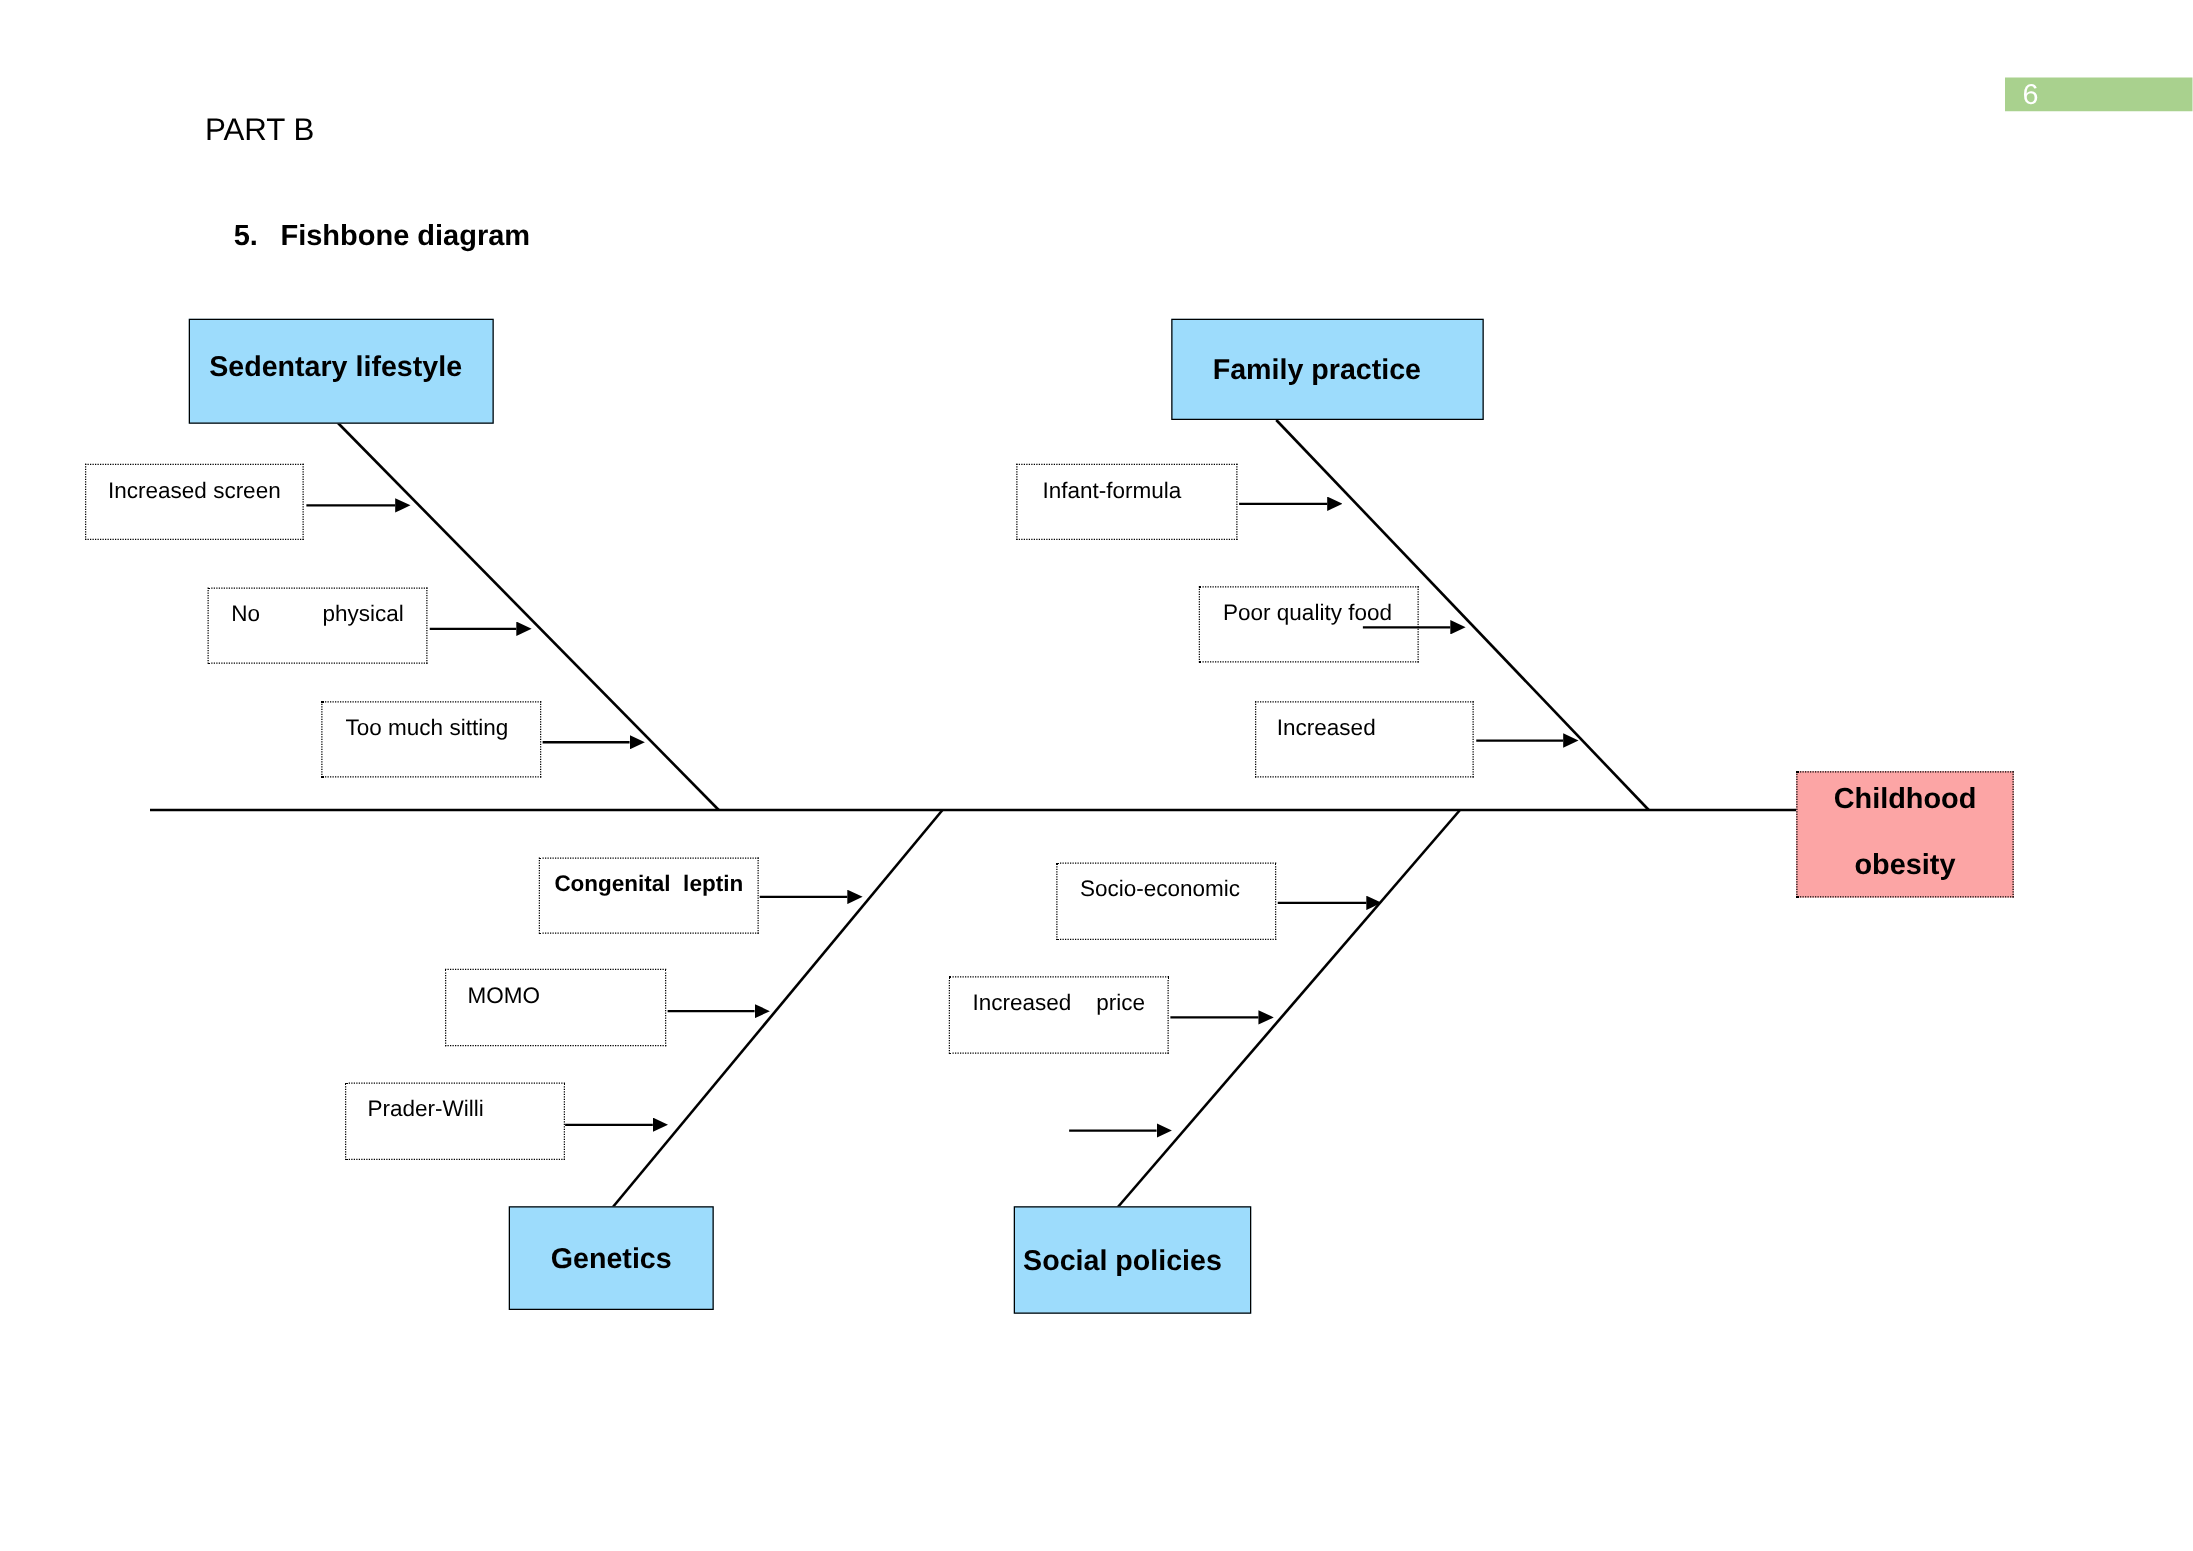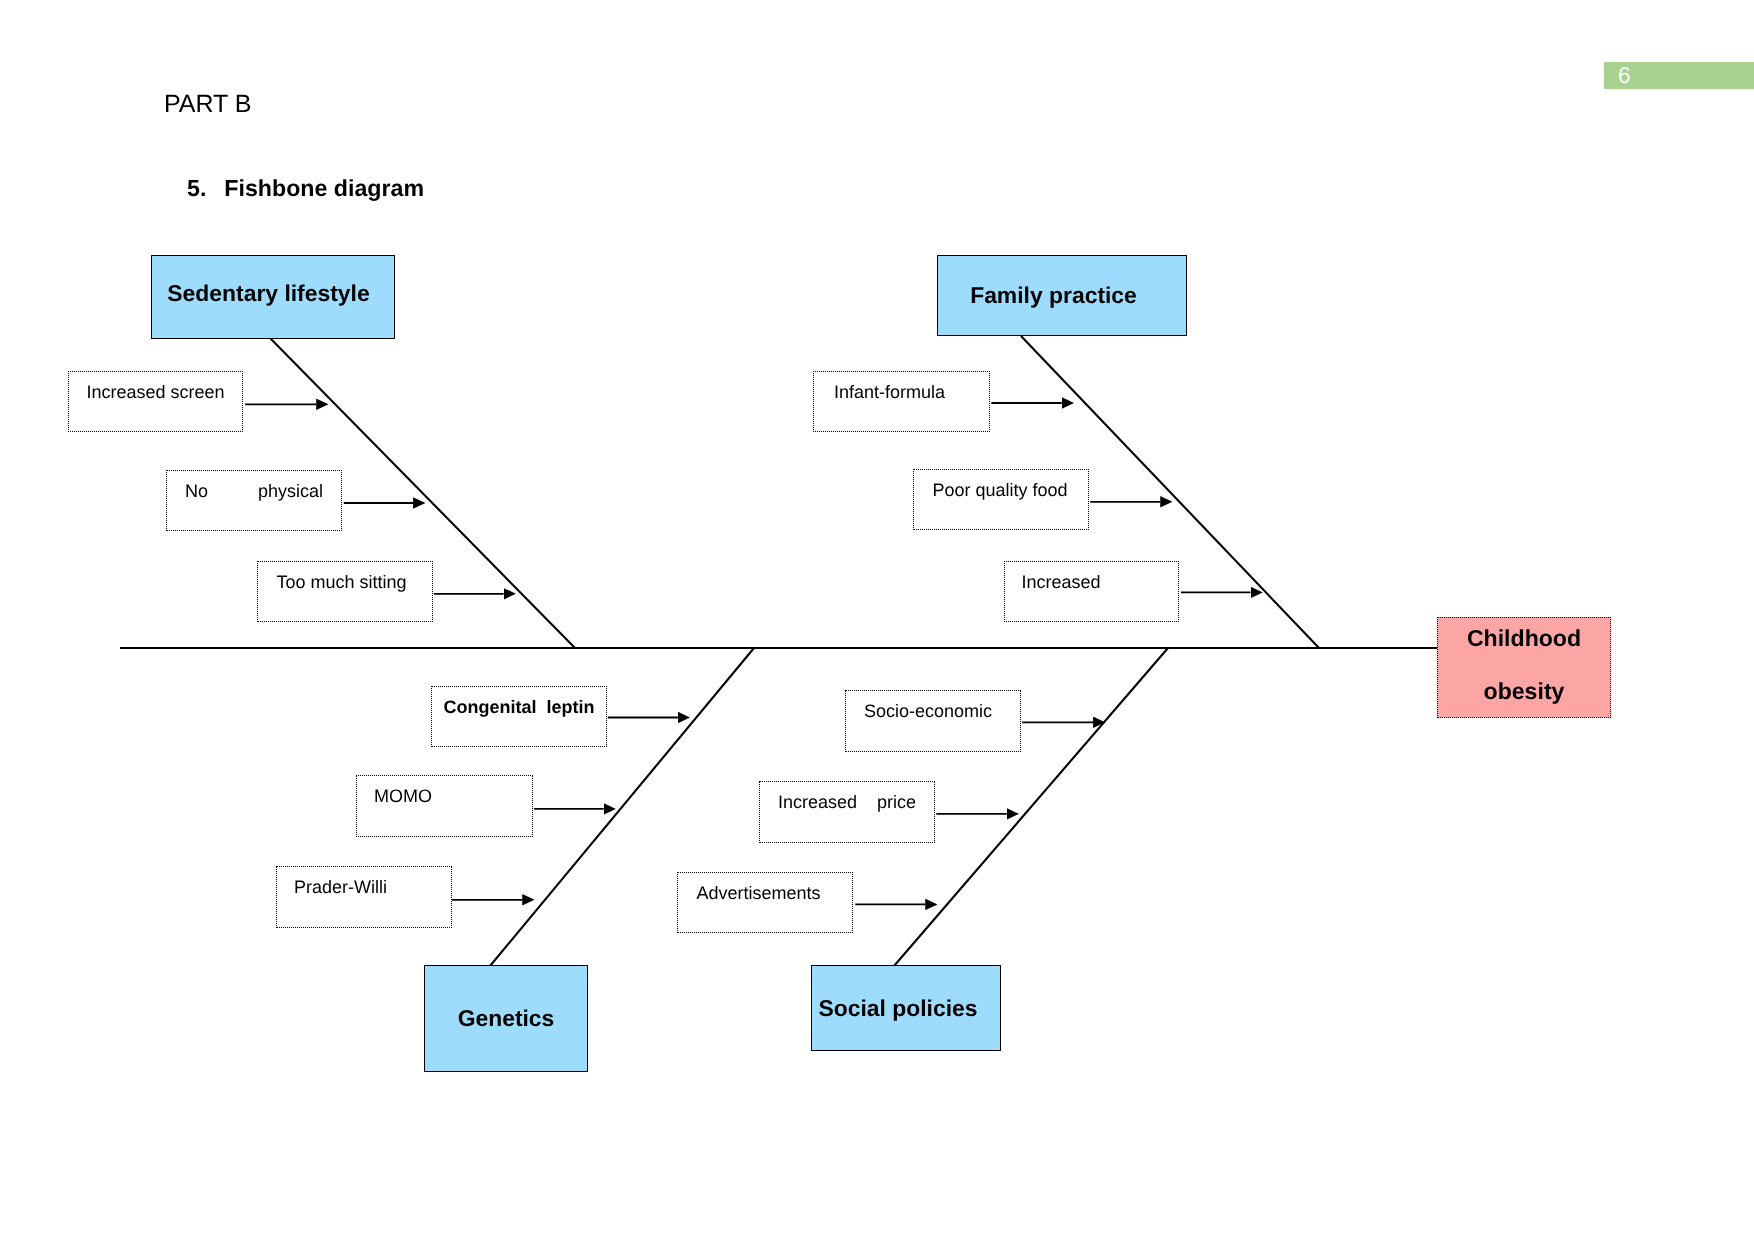--- a/index.html
+++ b/index.html
@@ -147,41 +147,40 @@
     <line x1="936.3" y1="813.9" x2="1006.76" y2="813.9" stroke="#000" stroke-width="1.8" marker-end="url(#ah)"></line>
     <line x1="855.3" y1="904.4" x2="925.26" y2="904.4" stroke="#000" stroke-width="1.8" marker-end="url(#ah)"></line>
   </svg>
 
   <div class="cat-box" style="left:151px;top:255px;width:244px;height:84px;padding-right:9px;padding-bottom:8px;">
     <span>Sedentary lifestyle</span>
   </div>
   <div class="cat-box" style="left:937px;top:255px;width:250px;height:81px;padding-right:17px;">
     <span>Family practice</span>
   </div>
-  <div class="cat-box" style="left:407px;top:965px;width:164px;height:107px;margin-left:17px;">
+  <div class="cat-box" style="left:407px;top:965px;width:164px;height:83px;">
     <span>Genetics</span>
   </div>
   <div class="cat-box" style="left:811px;top:965px;width:190px;height:86px;padding-right:16px;">
     <span>Social policies</span>
   </div>
 
   <div class="cause-box" style="left:68px;top:371px;width:175px;height:61px;"><span style="top:9px">Increased screen</span></div>
   <div class="cause-box" style="left:166px;top:470px;width:176px;height:61px;"><span style="top:9px">No          physical</span></div>
   <div class="cause-box" style="left:257px;top:561px;width:176px;height:61px;"><span style="padding-right:7px;top:9px">Too much sitting</span></div>
 
   <div class="cause-box" style="left:813px;top:371px;width:177px;height:61px;"><span style="padding-right:24px;top:9px">Infant-formula</span></div>
-  <div class="cause-box" style="left:913px;top:469px;width:176px;height:61px;text-decoration:underline;"><span style="padding-right:2px;top:9px">Poor quality food</span></div>
+  <div class="cause-box" style="left:959px;top:469px;width:176px;height:61px;text-decoration:underline;"><span style="padding-right:2px;top:9px">Poor quality food</span></div>
   <div class="cause-box" style="left:1004px;top:561px;width:175px;height:61px;"><span style="padding-right:61px;top:9px">Increased</span></div>
 
   <div class="cause-box" style="left:431px;top:686px;width:176px;height:61px;font-weight:bold;"><span style="top:9px">Congenital  leptin</span></div>
   <div class="cause-box" style="left:356px;top:775px;width:177px;height:62px;"><span style="padding-right:83px;top:9px">MOMO</span></div>
   <div class="cause-box" style="left:276px;top:866px;width:176px;height:62px;"><span style="padding-right:47px;top:9px">Prader-Willi</span></div>
 
   <div class="cause-box" style="left:845px;top:690px;width:176px;height:62px;"><span style="padding-right:10px;top:9px">Socio-economic</span></div>
   <div class="cause-box" style="left:759px;top:781px;width:176px;height:62px;"><span style="top:9px">Increased    price</span></div>
-  <div class="cause-box" style="left:677px;top:872px;width:176px;height:61px;"><span style="padding-right:13px;top:9px">Advertisements</span></div>
 
   <div class="effect-box" style="left:1437px;top:617px;width:174px;height:101px;">
     <div style="top:6px;line-height:28px">Childhood</div>
     <div style="top:59px;line-height:28px">obesity</div>
   </div>
 
 </div>
 
 </body></html>

